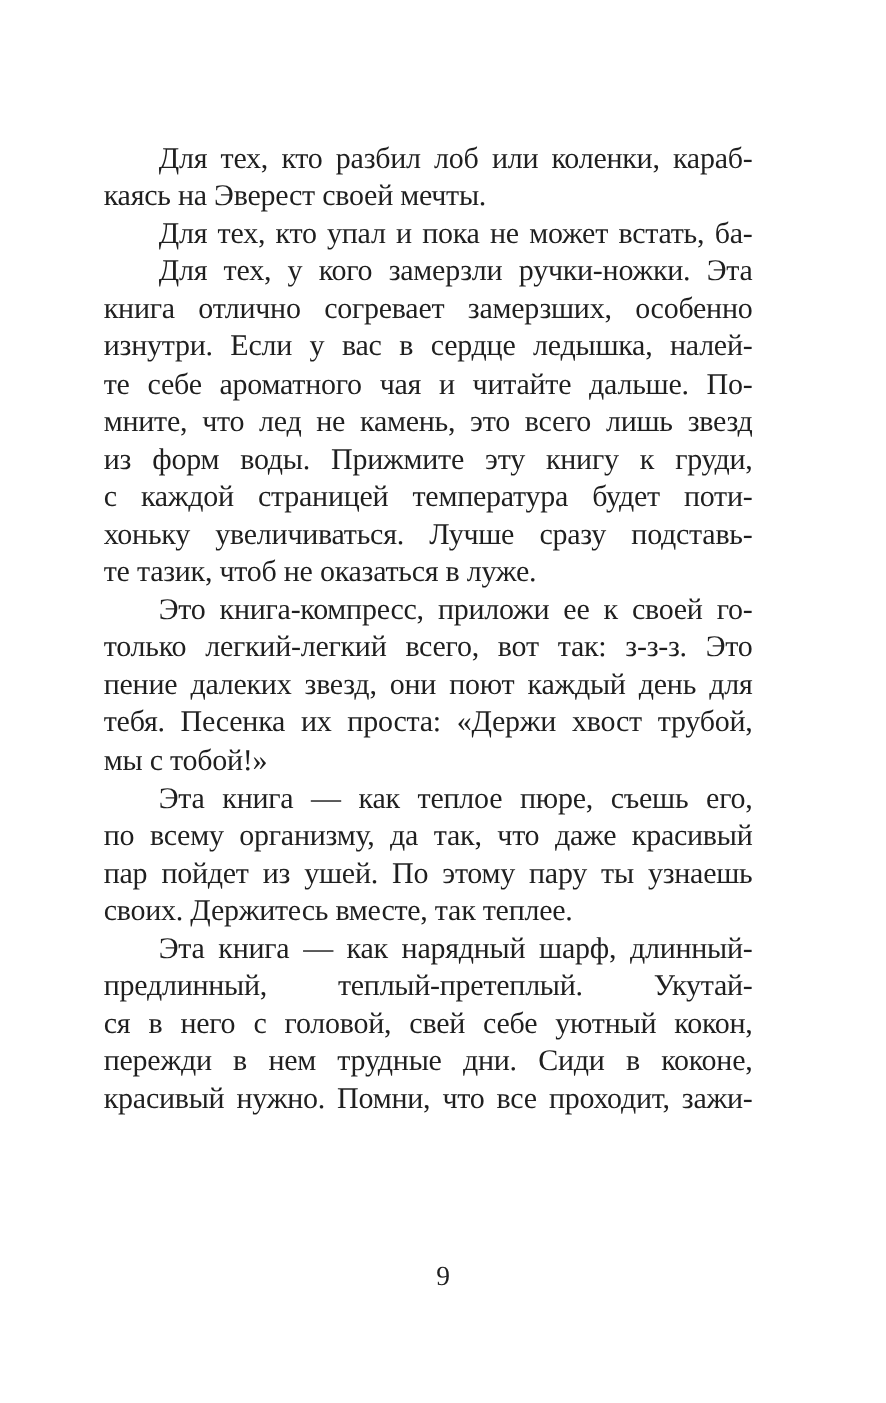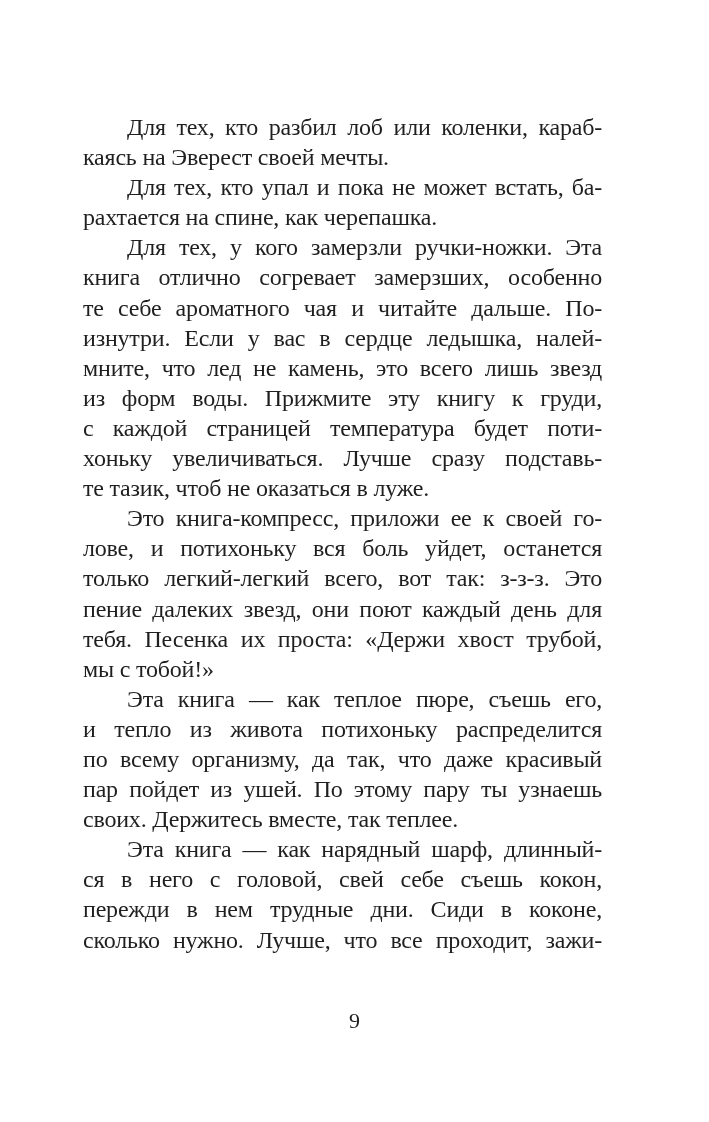--- a/index.html
+++ b/index.html
@@ -63,55 +63,53 @@
 <div class="page">
   <div class="text-block">
 
     <div class="para">
       <div class="ln j first">Для тех, кто разбил лоб или коленки, караб-</div>
       <div class="ln last">каясь на Эверест своей мечты.</div>
     </div>
 
     <div class="para">
       <div class="ln j first">Для тех, кто упал и пока не может встать, ба-</div>
-      <div class="ln last">рахтается на спине, как черепашка.</div>
     </div>
 
     <div class="para">
       <div class="ln j first">Для тех, у кого замерзли ручки-ножки. Эта</div>
       <div class="ln j">книга отлично согревает замерзших, особенно</div>
+      <div class="ln j">изнутри. Если у вас в сердце ледышка, налей-</div>
       <div class="ln j">те себе ароматного чая и читайте дальше. По-</div>
-      <div class="ln j">изнутри. Если у вас в сердце ледышка, налей-</div>
       <div class="ln j">мните, что лед не камень, это всего лишь звезд</div>
       <div class="ln j">из форм воды. Прижмите эту книгу к груди,</div>
       <div class="ln j">с каждой страницей температура будет поти-</div>
       <div class="ln j">хоньку увеличиваться. Лучше сразу подставь-</div>
       <div class="ln last">те тазик, чтоб не оказаться в луже.</div>
     </div>
 
     <div class="para">
       <div class="ln j first">Это книга-компресс, приложи ее к своей го-</div>
-      <div class="ln j">лове, и потихоньку вся боль уйдет, останется</div>
       <div class="ln j">только легкий-легкий всего, вот так: з-з-з. Это</div>
       <div class="ln j">пение далеких звезд, они поют каждый день для</div>
       <div class="ln j">тебя. Песенка их проста: «Держи хвост трубой,</div>
       <div class="ln last">мы с тобой!»</div>
     </div>
 
     <div class="para">
       <div class="ln j first">Эта книга — как теплое пюре, съешь его,</div>
-      <div class="ln j">и тепло из живота потихоньку распределится</div>
       <div class="ln j">по всему организму, да так, что даже красивый</div>
       <div class="ln j">пар пойдет из ушей. По этому пару ты узнаешь</div>
       <div class="ln last">своих. Держитесь вместе, так теплее.</div>
     </div>
 
     <div class="para">
       <div class="ln j first">Эта книга — как нарядный шарф, длинный-</div>
-      <div class="ln j">ся в него с головой, свей себе съешь кокон,</div>
+      <div class="ln j">предлинный, теплый-претеплый. Укутай-</div>
+      <div class="ln j">ся в него с головой, свей себе уютный кокон,</div>
       <div class="ln j">пережди в нем трудные дни. Сиди в коконе,</div>
-      <div class="ln j">сколько нужно. Лучше, что все проходит, зажи-</div>
+      <div class="ln j">красивый нужно. Помни, что все проходит, зажи-</div>
     </div>
 
   </div>
 
   <div class="footer">9</div>
 </div>
 
 </body></html>

